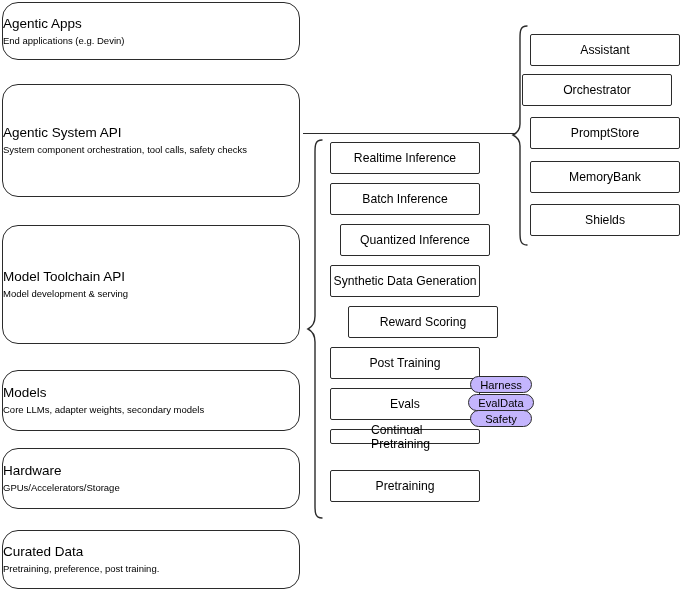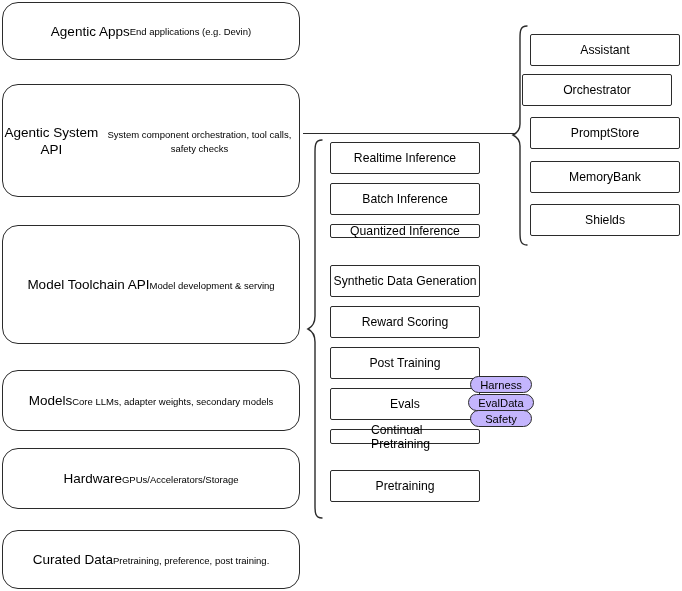--- a/index.html
+++ b/index.html
@@ -18,22 +18,22 @@
     overflow: hidden;
     background: #ffffff;
   }
   .box {
     position: absolute;
     box-sizing: border-box;
     border: 1.3px solid #2b2b2b;
     border-radius: 14px;
     background: #ffffff;
     display: flex;
-    flex-direction: row;
-    align-items: center;
+    flex-direction: column;
+    align-items: flex-start;
     justify-content: center;
     text-align: center;
   }
   .stack-box { border-radius: 16px; }
   .stack-title {
     font-size: 13.5px;
     line-height: 17px;
     color: #000;
   }
   .stack-sub {
@@ -125,27 +125,27 @@
       <path d="M17 2 C10 2 10 8 10 14 L10 100 C10 106 7 109 3 111 C7 113 10 116 10 122 L10 208 C10 215 10 221 17 221" fill="none" stroke="#2b2b2b" stroke-width="1.4" stroke-linecap="round"></path>
     </svg>
   </div>
 
   <div class="leaf" style="left:330px; top:142px; width:150px; height:32px;">
     <span>Realtime Inference</span>
   </div>
   <div class="leaf" style="left:330px; top:183px; width:150px; height:32px;">
     <span>Batch Inference</span>
   </div>
-  <div class="leaf" style="left:330px; top:224px; width:150px; height:14px;">
+  <div class="leaf" style="left:340px; top:224px; width:150px; height:32px;">
     <span>Quantized Inference</span>
   </div>
   <div class="leaf" style="left:330px; top:265px; width:150px; height:32px;">
     <span>Synthetic Data Generation</span>
   </div>
-  <div class="leaf" style="left:330px; top:306px; width:150px; height:32px;">
+  <div class="leaf" style="left:348px; top:306px; width:150px; height:32px;">
     <span>Reward Scoring</span>
   </div>
   <div class="leaf" style="left:330px; top:347px; width:150px; height:32px;">
     <span>Post Training</span>
   </div>
   <div class="leaf" style="left:330px; top:388px; width:150px; height:32px;">
     <span>Evals</span>
   </div>
   <div class="leaf" style="left:330px; top:429px; width:150px; height:15px;padding-left:40px;">
     <span>Continual Pretraining</span>

